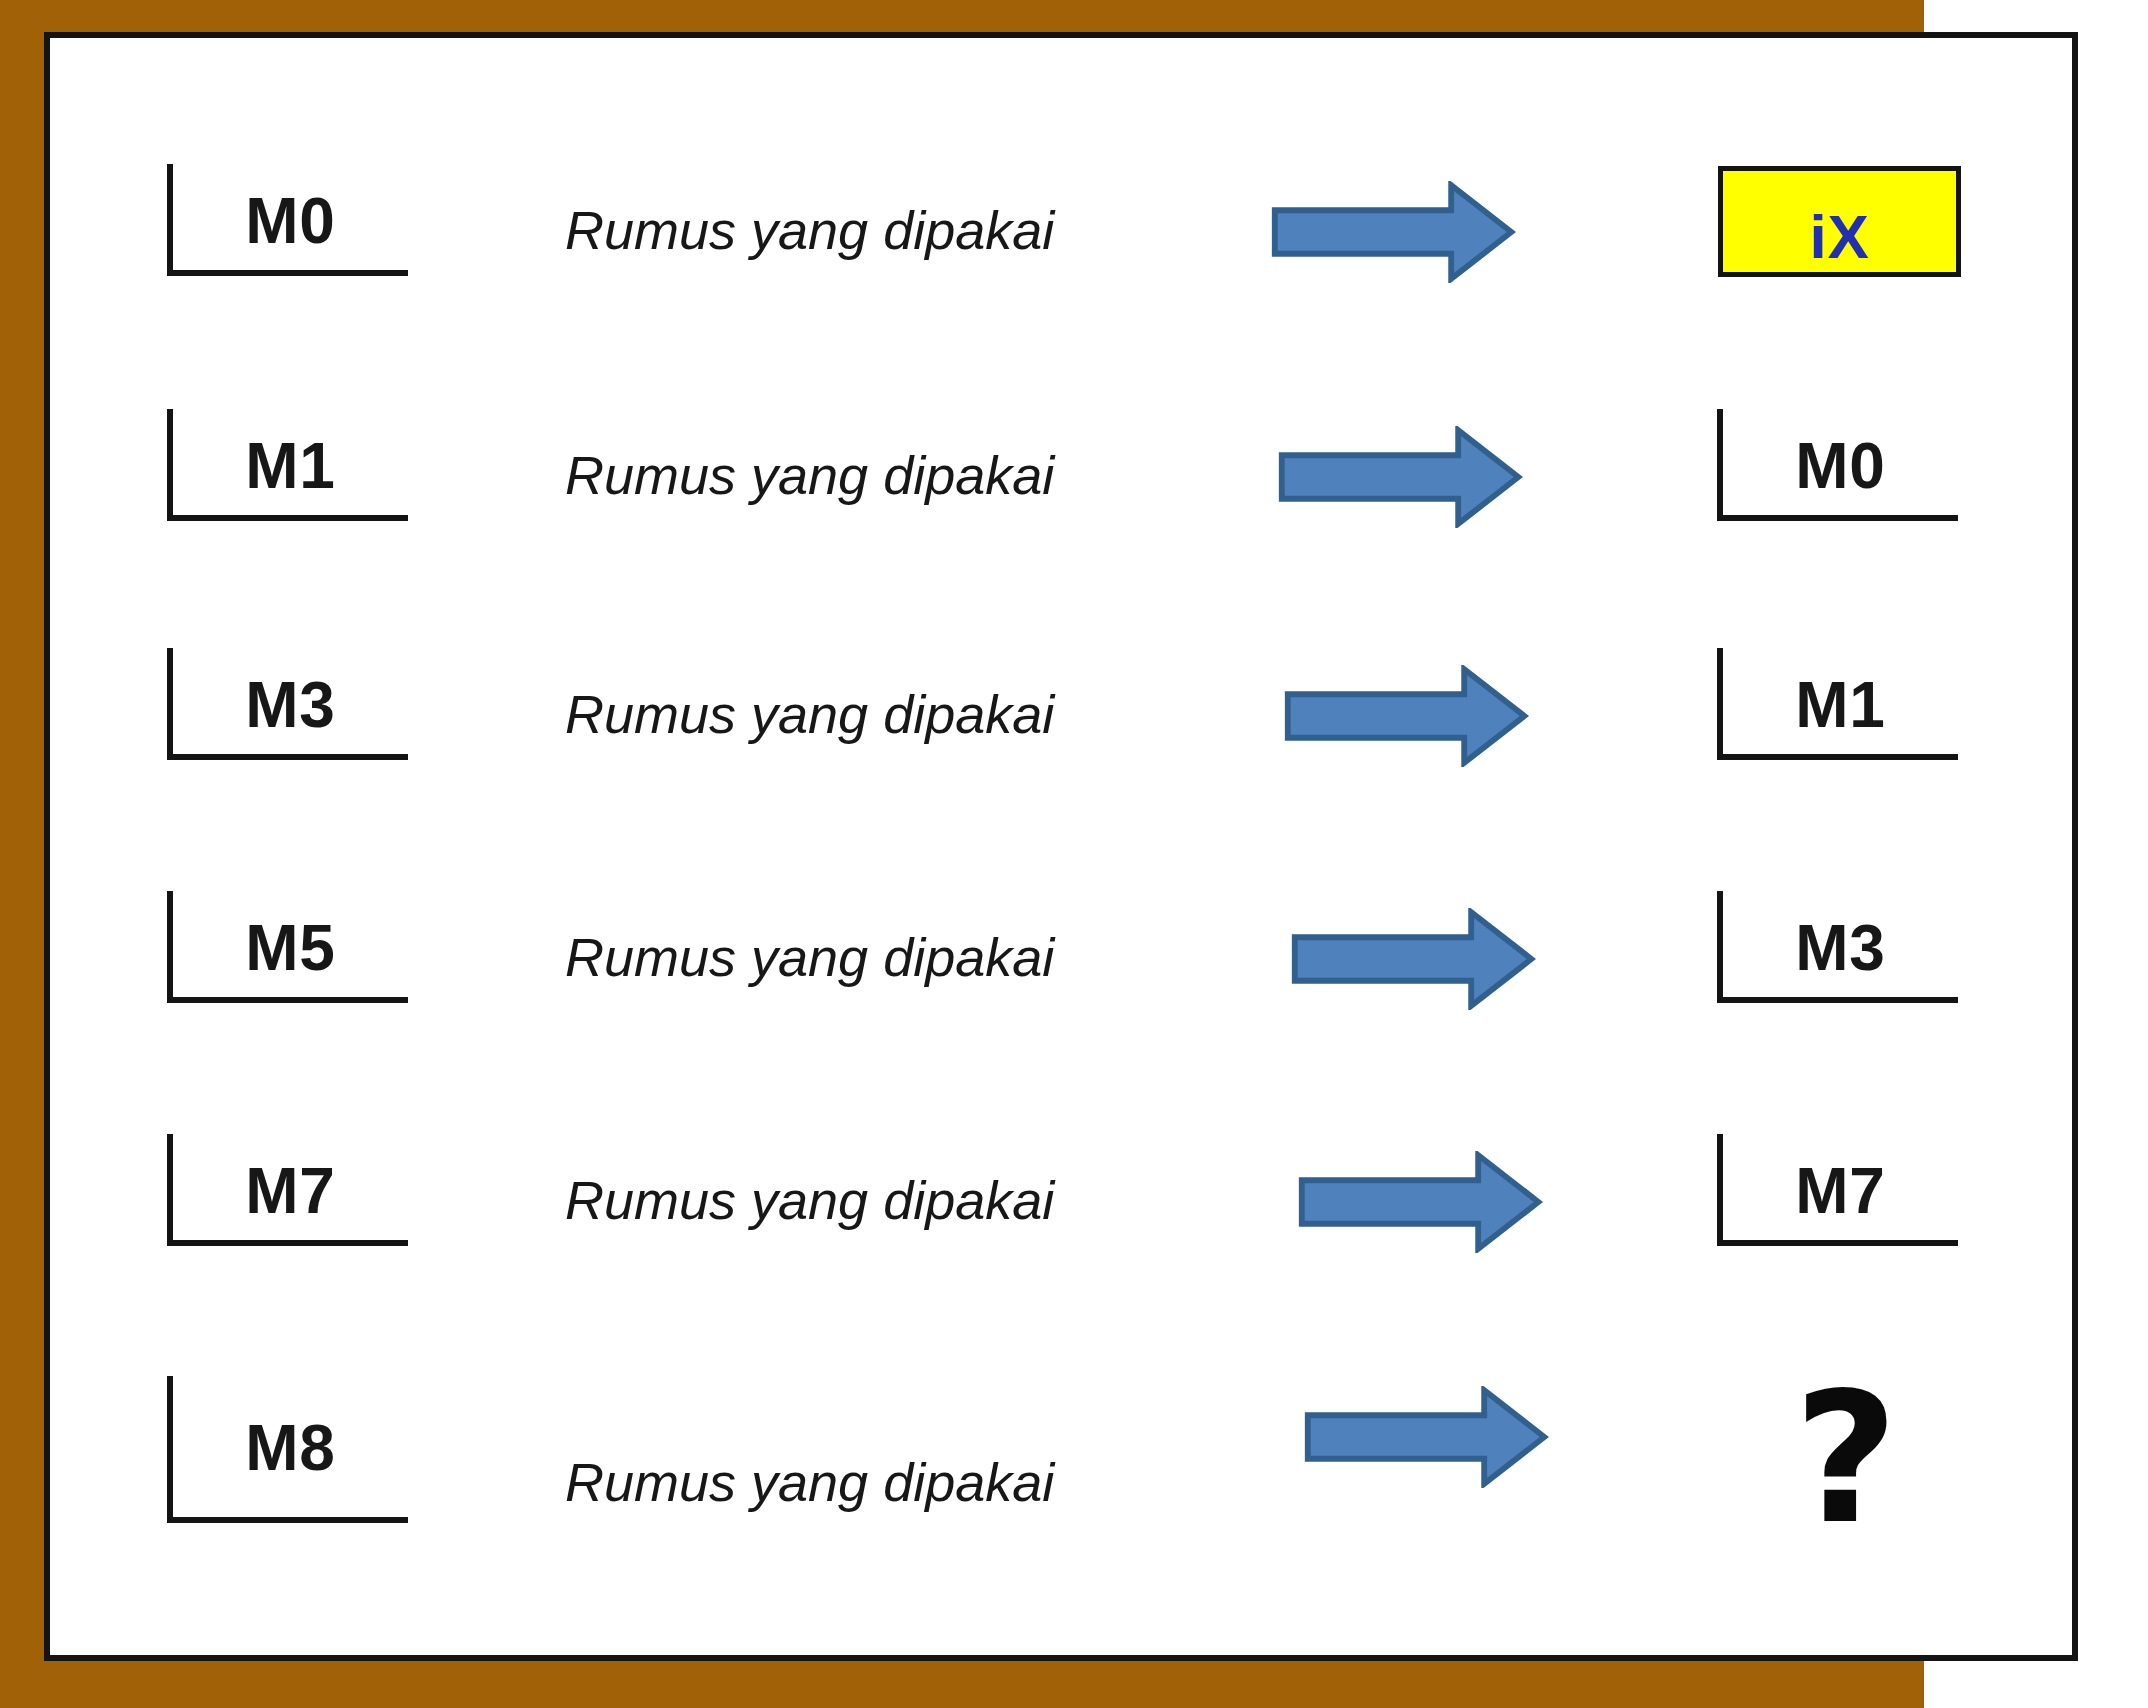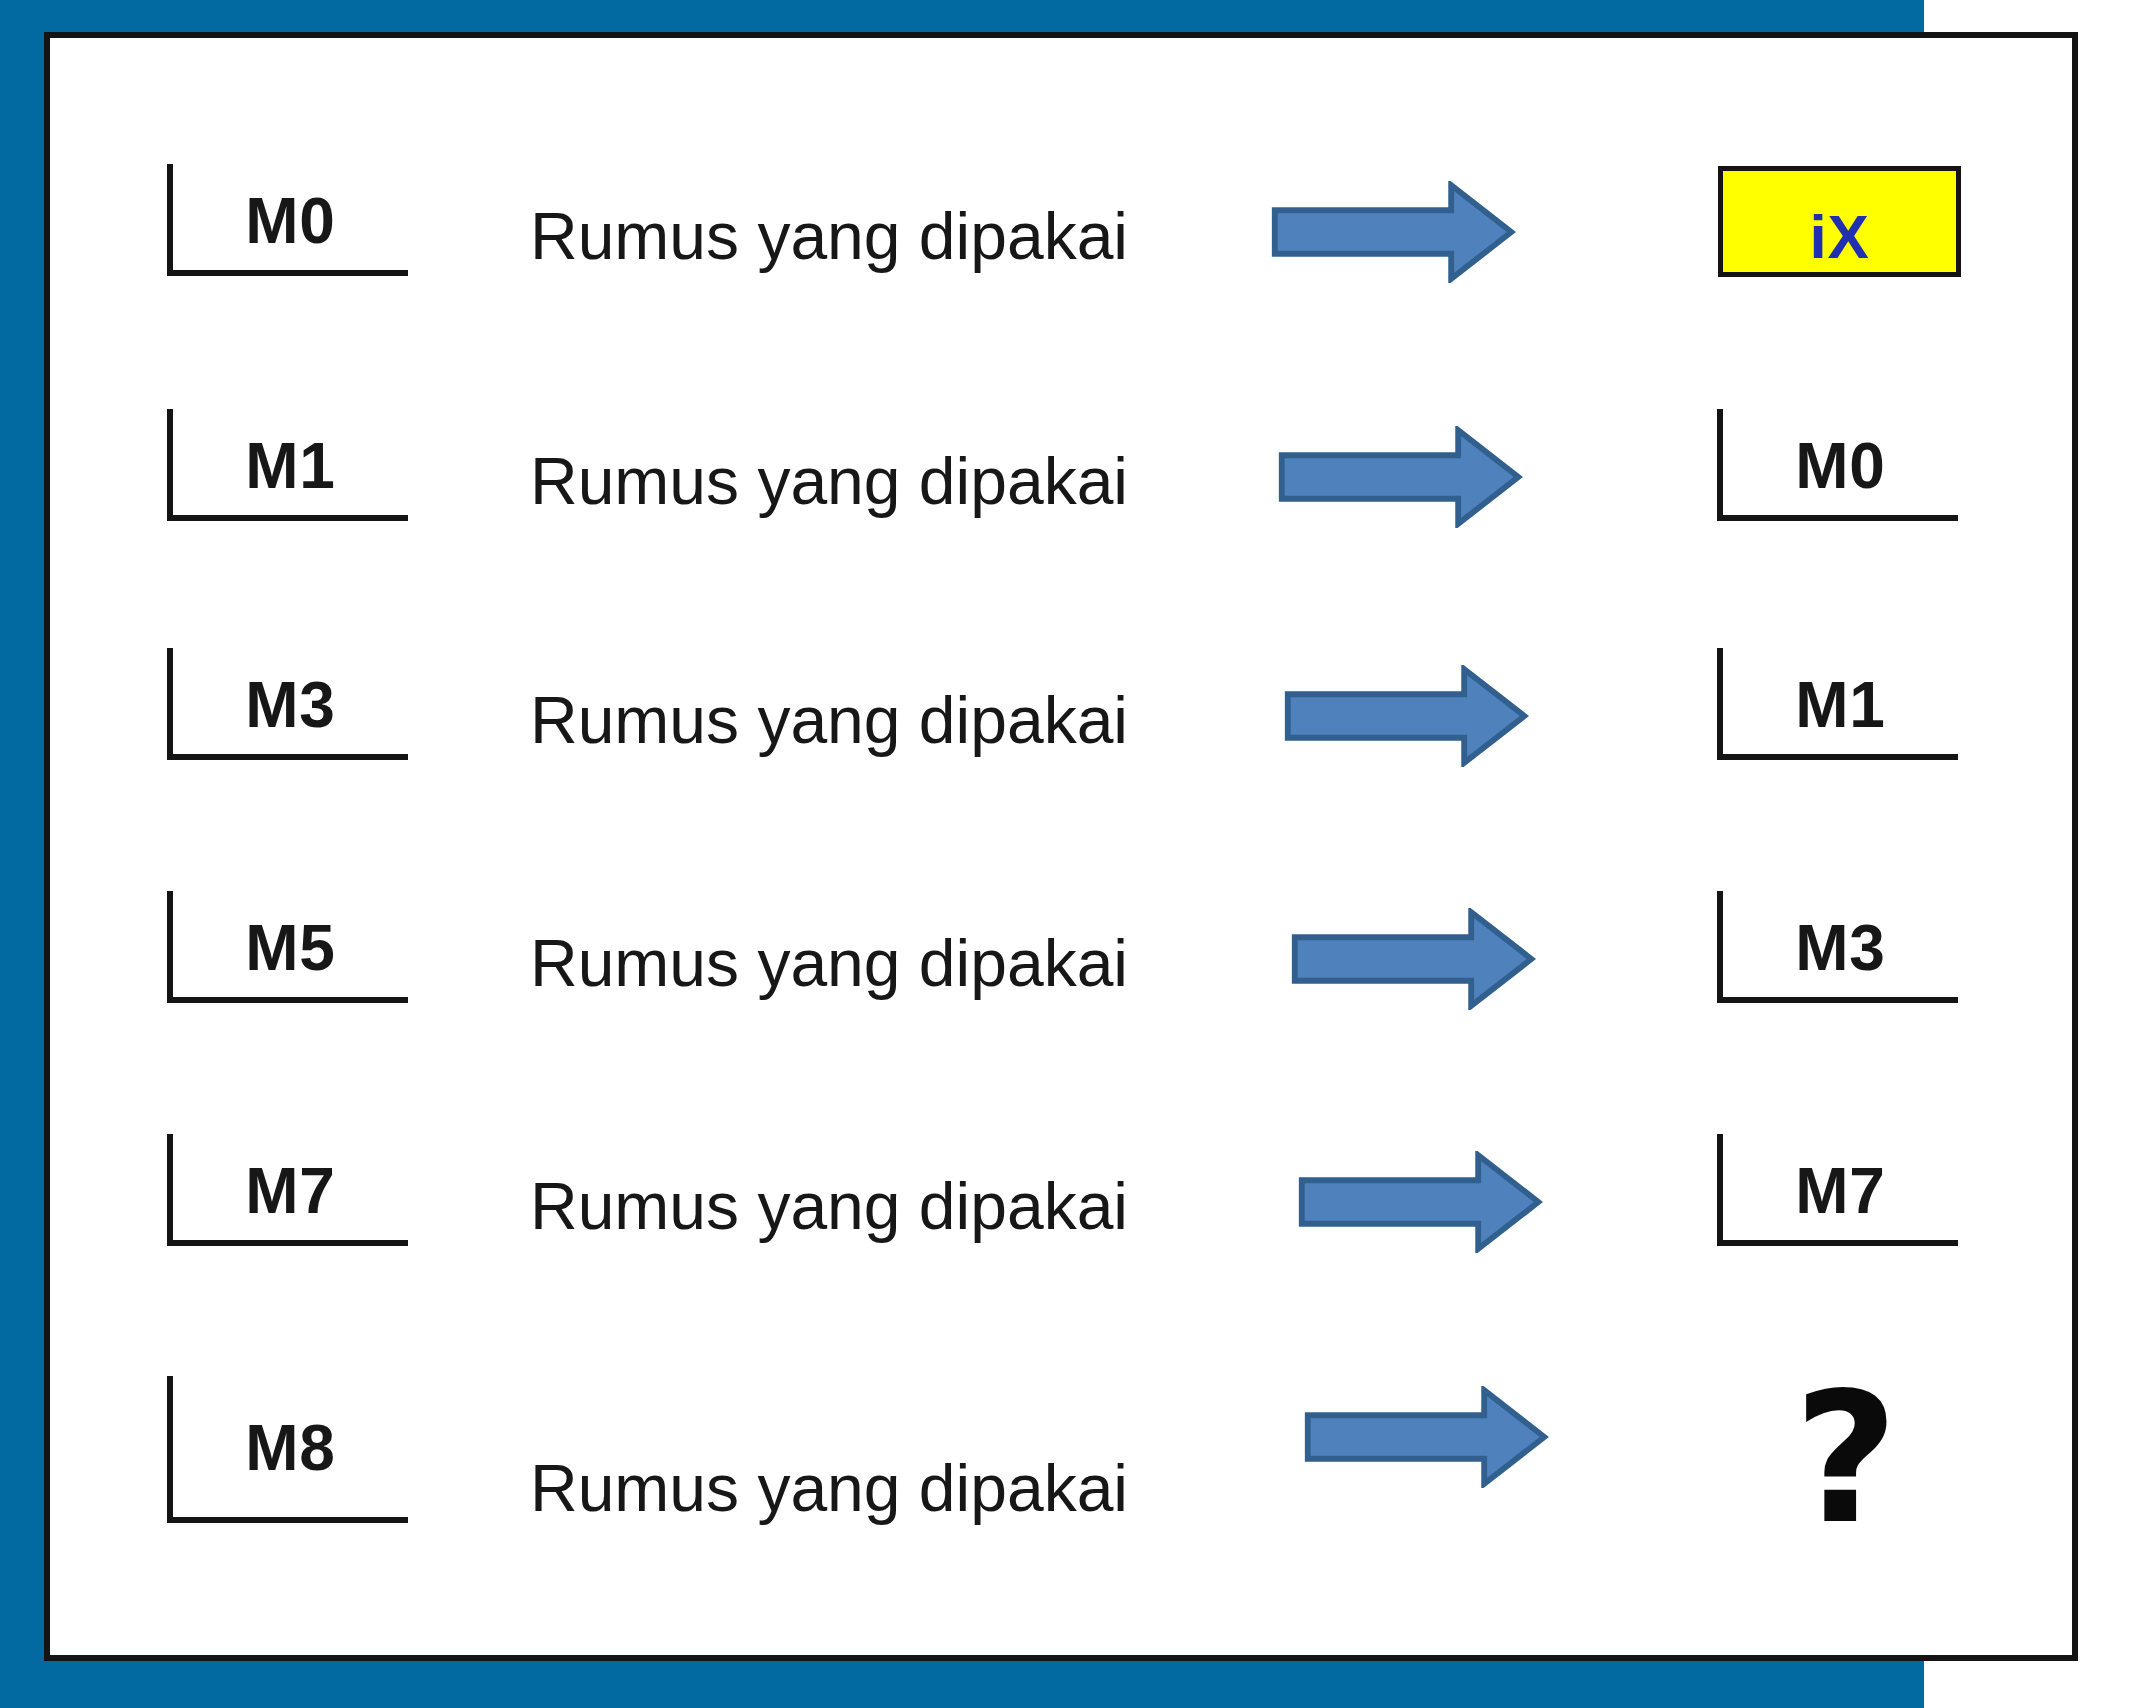--- a/index.html
+++ b/index.html
@@ -11,21 +11,21 @@
     --text-color: #171717;
   }
   * { margin: 0; padding: 0; box-sizing: border-box; }
   body {
     width: 2148px; height: 1708px;
     background: #ffffff;
     font-family: "Liberation Sans", sans-serif;
     color: var(--text-color);
     overflow: hidden;
   }
-  .canvas { position: relative; width: 1924px; height: 1708px; background: #0369a1; }
+  .canvas { position: relative; width: 1924px; height: 1708px; background: #a16207; }
   .frame {
     position: absolute; left: 44px; top: 32px;
     width: 2034px; height: 1629px;
     border: 6.7px solid var(--line-color);
     background: #ffffff;
   }
   .row { position: absolute; left: 0; width: 100%; height: 0; }
   .bracket {
     position: absolute;
     width: 241px; height: 112px;
@@ -38,24 +38,25 @@
   .bracket.tall  { height: 147px; text-align: center; }
   .m-label {
     font-weight: bold;
     font-size: 64px;
     line-height: 1;
     margin-top: 25px;
     letter-spacing: 0.8px;
     color: var(--text-color);
   }
   .process-text {
-    position: absolute; left: 480px;
-    font-size: 66px; line-height: 1;
+    position: absolute; left: 515px;
+    font-size: 54px; line-height: 1;
     white-space: nowrap;
     color: var(--text-color);
+    font-style: italic;
   }
   .arrow { position: absolute; width: 245px; height: 102px; }
   .highlight-box {
     position: absolute; left: 1668px; top: 1.7px;
     width: 243px; height: 111px;
     background: var(--highlight-bg);
     border: 5.9px solid var(--line-color);
     display: flex; align-items: flex-end; justify-content: center;
     font-weight: bold; font-size: 62px;
     color: var(--highlight-text);

